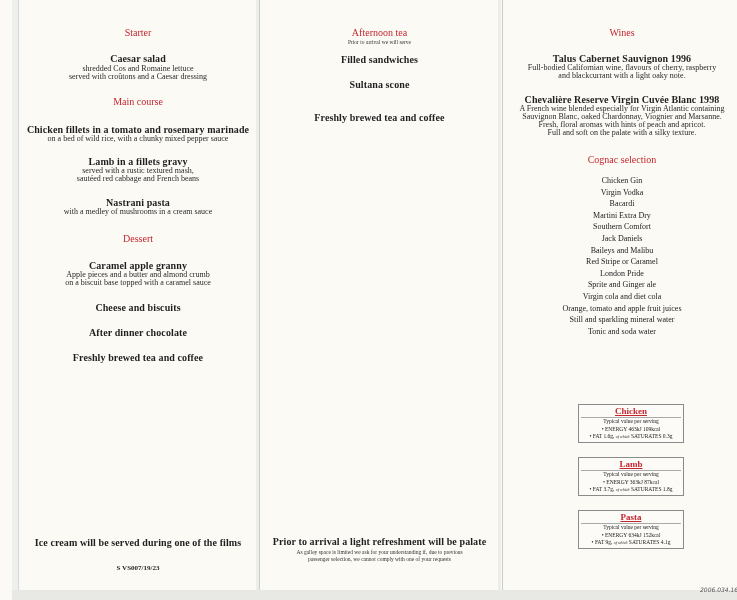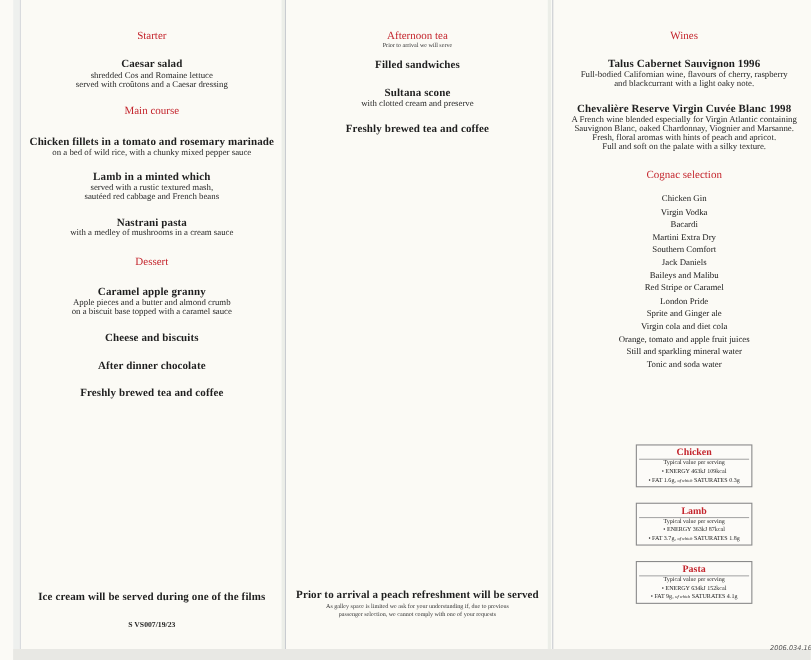--- a/index.html
+++ b/index.html
@@ -30,21 +30,21 @@
   .item-desc { font-size:8px; font-family:"Liberation Serif", serif; color:#2a2a2a; line-height:10px;text-align:center; }
   .small-note { font-size:5.5px; font-family:"Liberation Serif", serif; color:#333; line-height:7px; }
   .code { font-size:7px; font-weight:bold; font-family:"Liberation Serif", serif; }
   .drink { font-size:8px; font-family:"Liberation Serif", serif; color:#222; height:11.6px; line-height:11.6px; }
 
   .nutri {
     position:absolute; left:75px; width:104px; height:37px;
     border:1px solid #8a8a8a; background:#fcfbf8;
     text-align:center;
   }
-  .nutri .n-title { color:#c4262e; font-size:9px; font-weight:bold; font-family:"Liberation Serif", serif; line-height:11px; margin-top:1px; }
+  .nutri .n-title { color:#c4262e; font-size:9px; font-weight:bold; font-family:"Liberation Serif", serif; line-height:11px; margin-top:1px;text-decoration:underline; }
   .nutri .n-line { font-size:5.5px; font-family:"Liberation Serif", serif; line-height:7.5px; color:#222; }
   .nutri .n-sep { border-top:1px solid #aaa; margin:0 2px; }
   .tiny { font-size:4px; font-style:italic; }
   .archive { position:absolute; left:688px; top:586px; font-size:6px; font-style:italic; font-family:"DejaVu Sans", sans-serif; color:#555; }
 </style>
 </head>
 <body>
 
 <div class="sheet">
   <div class="left-edge"></div>
@@ -54,21 +54,21 @@
 
     <div class="abs item-title" style="top:53px">Caesar salad</div>
     <div class="abs item-desc" style="top:64px">shredded Cos and Romaine lettuce</div>
     <div class="abs item-desc" style="top:72px">served with croûtons and a Caesar dressing</div>
 
     <div class="abs item-title" style="top:124px">Chicken fillets in a tomato and rosemary marinade</div>
 
     <div class="abs heading" style="top:96px">Main course</div>
     <div class="abs item-desc" style="top:134px">on a bed of wild rice, with a chunky mixed pepper sauce</div>
 
-    <div class="abs item-title" style="top:156px">Lamb in a minted which</div>
+    <div class="abs item-title" style="top:156px">Lamb in a fillets gravy</div>
     <div class="abs item-desc" style="top:166px">served with a rustic textured mash,</div>
     <div class="abs item-desc" style="top:174px">sautéed red cabbage and French beans</div>
 
     <div class="abs item-title" style="top:197px">Nastrani pasta</div>
     <div class="abs item-desc" style="top:207px">with a medley of mushrooms in a cream sauce</div>
 
     <div class="abs heading" style="top:233px">Dessert</div>
 
     <div class="abs item-title" style="top:260px">Caramel apple granny</div>
     <div class="abs item-desc" style="top:270px">Apple pieces and a butter and almond crumb</div>
@@ -83,25 +83,24 @@
   </div>
   <div class="fold-shadow" style="left:244px"></div>
 
   <div class="panel" id="p2">
     <div class="abs heading" style="top:27px">Afternoon tea</div>
     <div class="abs small-note" style="top:39px">Prior to arrival we will serve</div>
 
     <div class="abs item-title" style="top:54px">Filled sandwiches</div>
 
     <div class="abs item-title" style="top:79px">Sultana scone</div>
-    <div class="abs item-desc" style="top:89px">with clotted cream and preserve</div>
 
     <div class="abs item-title" style="top:112px">Freshly brewed tea and coffee</div>
 
-    <div class="abs item-title" style="top:536px">Prior to arrival a peach refreshment will be served</div>
+    <div class="abs item-title" style="top:536px">Prior to arrival a light refreshment will be palate</div>
     <div class="abs small-note" style="top:549px">As galley space is limited we ask for your understanding if, due to previous</div>
     <div class="abs small-note" style="top:556px">passenger selection, we cannot comply with one of your requests</div>
   </div>
   <div class="fold-shadow" style="left:486px"></div>
 
   <div class="panel" id="p3">
     <div class="abs heading" style="top:27px">Wines</div>
 
     <div class="abs item-title" style="top:53px">Talus Cabernet Sauvignon 1996</div>
     <div class="abs item-desc" style="top:63px">Full-bodied Californian wine, flavours of cherry, raspberry</div>

